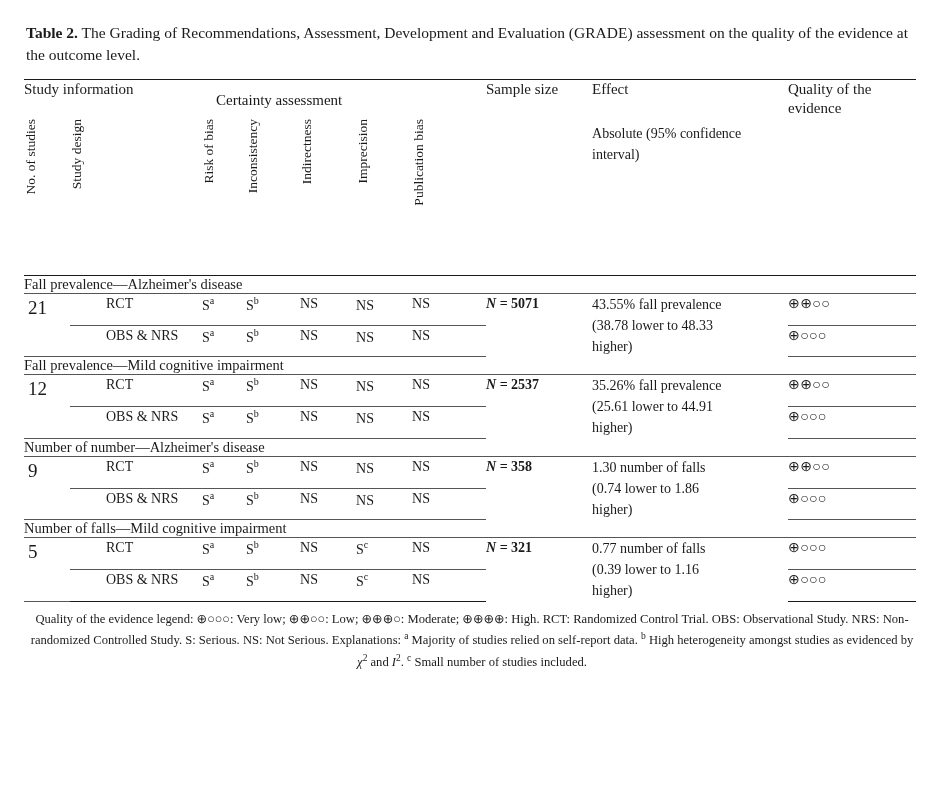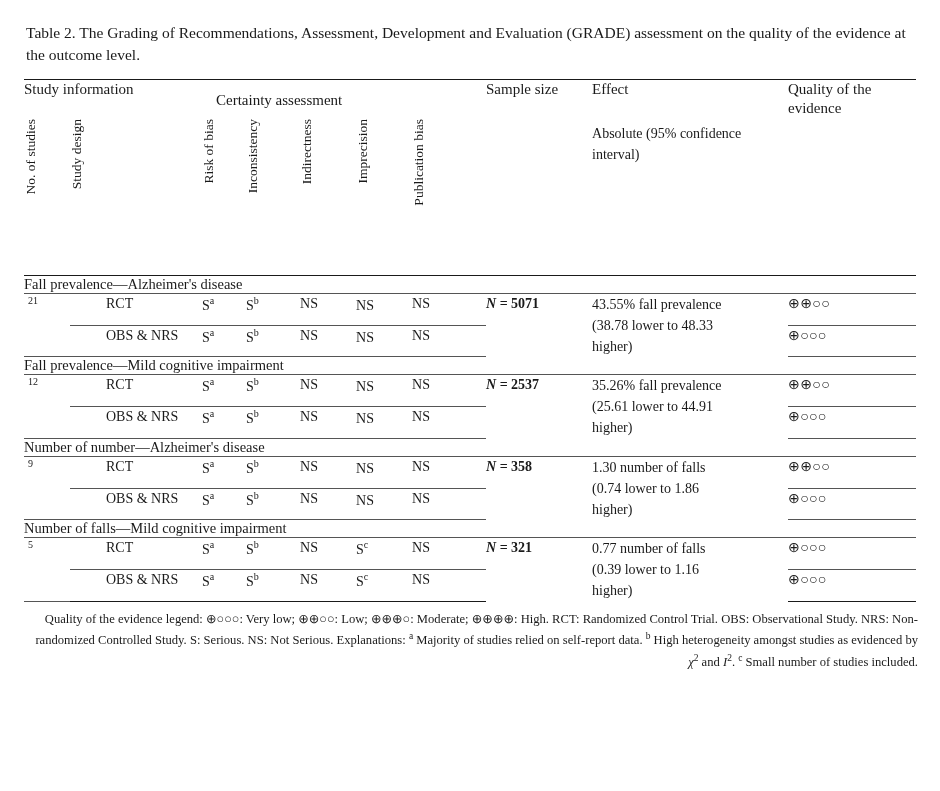--- a/index.html
+++ b/index.html
@@ -20,21 +20,21 @@
     box-sizing: border-box;
     padding: 16px 24px 0 24px;
     position: relative;
   }
   .caption {
     font-size: 15.5px;
     line-height: 1.45;
     margin: 6px 2px 12px 2px;
   }
   .caption .lbl {
-    font-weight: normal;
+    font-weight: bold;
   }
   table.grade {
     border-collapse: collapse;
     width: 892px;
     table-layout: fixed;
     font-size: 14px;
   }
   table.grade td, table.grade th {
     padding: 0;
     vertical-align: top;
@@ -87,35 +87,35 @@
     font-size: 14.5px;
   }
   
   .drow td {
     padding: 7px 2px 7px 2px;
     font-size: 14px;
     line-height: 1.45;
   }
   .drow td.design { padding-left: 36px; }
   .drow td.nstud {
-    font-size: 10px;
+    font-size: 19px;
     padding-left: 4px;
   }
   .drow td.sample { font-size: 14px; font-weight: bold; }
   .drow td.effect { font-size: 14px; line-height: 1.5; }
   .drow td.qual { font-size: 14px; letter-spacing: 0.4px; }
   sup { font-size: 10px; vertical-align: super; }
   .ital { font-style: italic; }
 
   .footnote {
     width: 892px;
     font-size: 12.6px;
     line-height: 1.55;
     padding: 8px 2px 0 2px;
-    text-align: right;
+    text-align: center;
   }
   .footnote sup { font-size: 9.5px; }
   .nb { border-bottom: none !important; }
 </style>
 </head>
 <body>
 
 <div class="page">
 
   <div class="caption">

